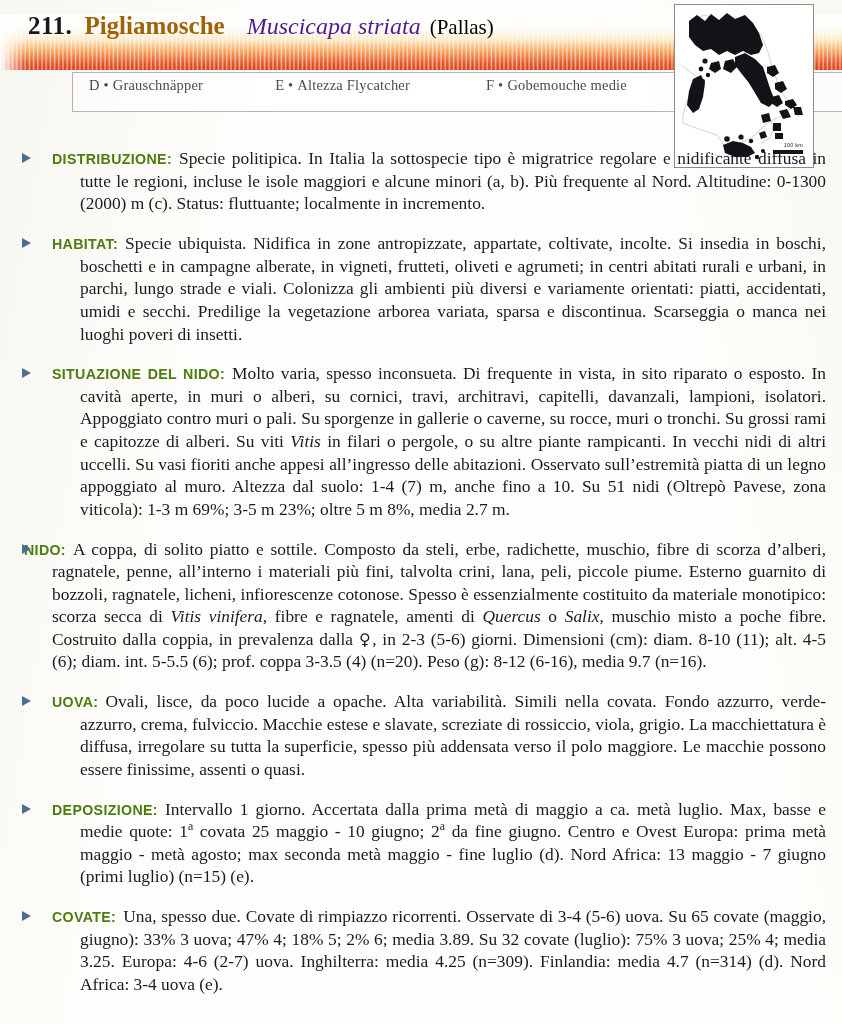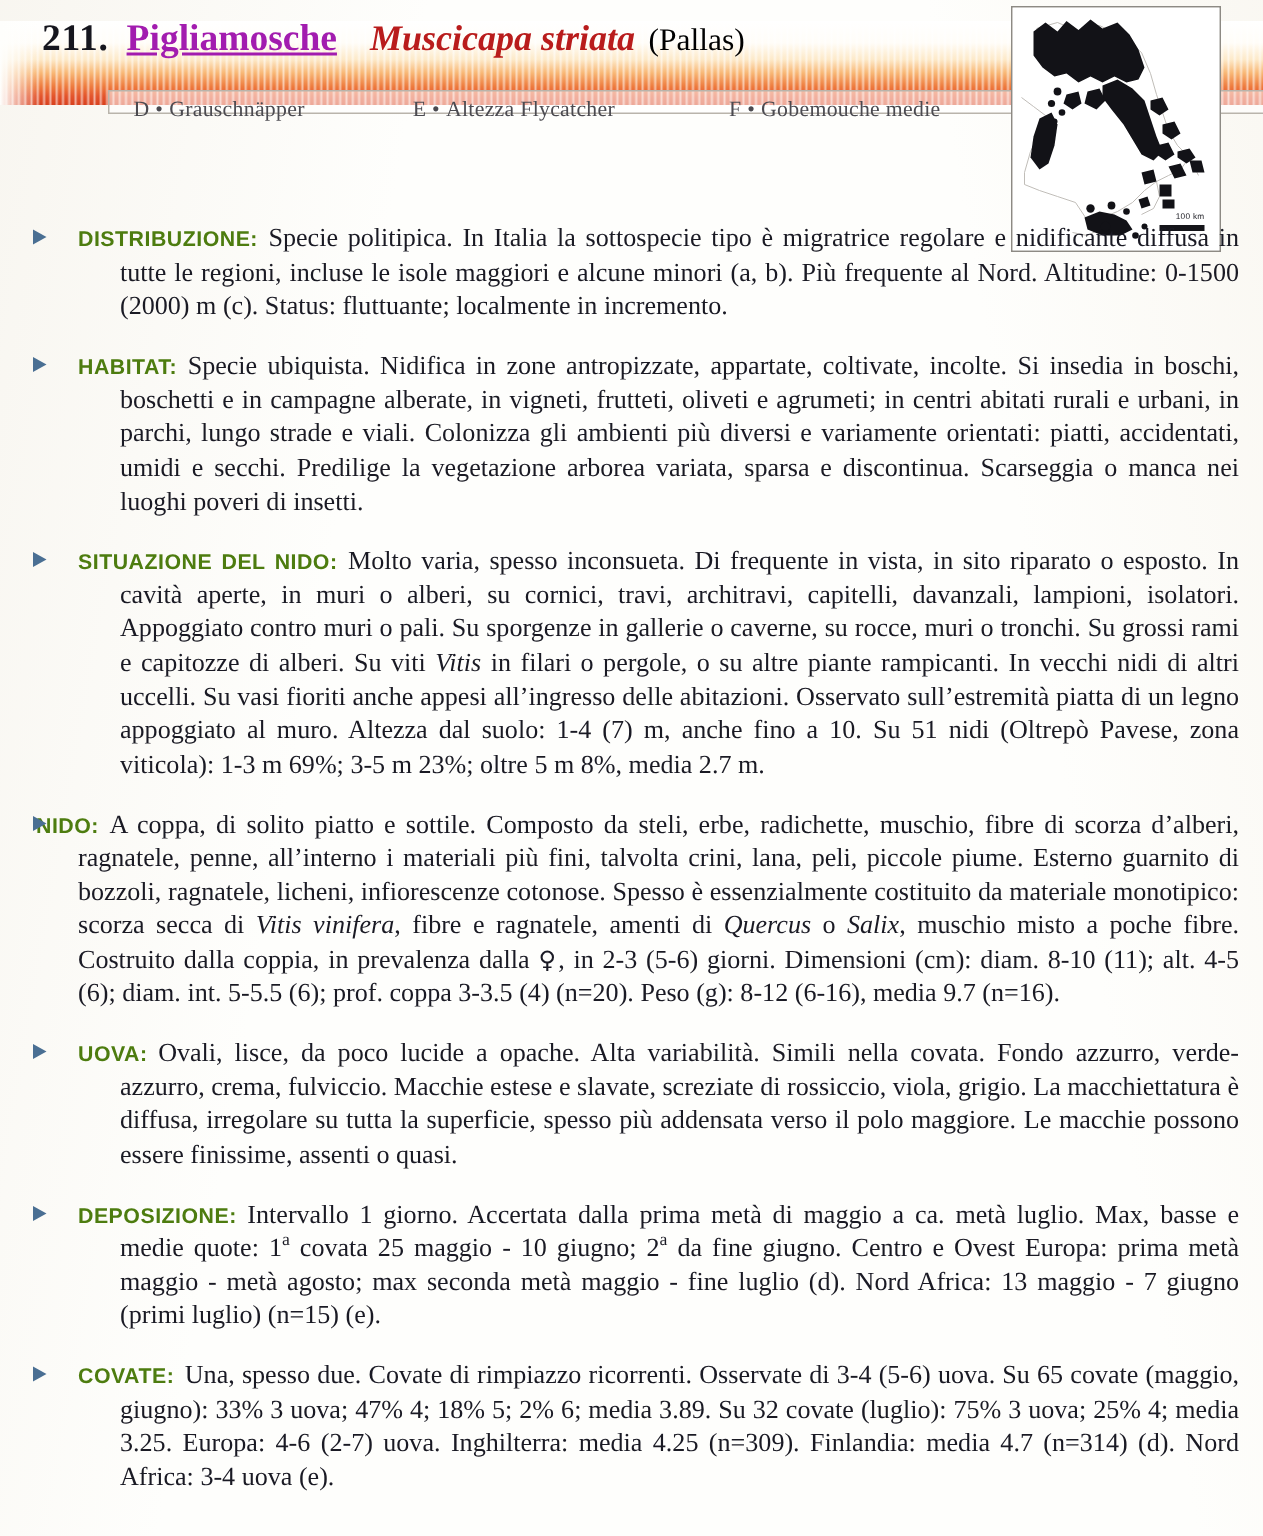--- a/index.html
+++ b/index.html
@@ -74,43 +74,42 @@
   .title-num {
     font-size: 25px;
     font-weight: bold;
     letter-spacing: 0.5px;
     color: #16161e;
   }
   .title-name {
     font-size: 25px;
     font-weight: bold;
     margin-left: 12px;
-    color: #a21caf;
-    text-decoration: underline;
+    color: #a16207;
   }
   .title-sci {
     font-size: 24px;
     font-style: italic;
-    font-weight: bold;
+    font-weight: normal;
     margin-left: 22px;
-    color: #b91c1c;
+    color: #4c1d95;
   }
   .title-auth {
     font-size: 21px;
     margin-left: 9px;
     color: #000000;
   }
 
   
   .lang-box {
     position: absolute;
     left: 72px;
-    top: 60px;
+    top: 72px;
     width: 770px;
-    height: 16px;
+    height: 40px;
     border: 1px solid #b9b4ab;
     border-right: none;
     box-sizing: border-box;
     background: rgba(255,255,255,0.55);
   }
   .lang-inner {
     position: absolute;
     left: 0; top: 0;
     height: 24px;
     display: flex;
@@ -295,21 +294,21 @@
   </svg>
   <div class="map-scale-label">100 km</div>
   <div class="map-scale-bar"></div>
 </div>
 
 <div class="content">
 
   <div class="section" id="sec-distribuzione">
     <span class="bullet"></span>
     <p class="sec-body">
-      <span class="sec-head">DISTRIBUZIONE:</span><span>Specie politipica. In Italia la sottospecie tipo è migratrice regolare e nidificante diffusa in tutte le regioni, incluse le isole maggiori e alcune minori (a, b). Più frequente al Nord. Altitudine: 0-1500 (2000) m (c). Status: fluttuante; localmente in incremento.</span>
+      <span class="sec-head">DISTRIBUZIONE:</span><span>Specie politipica. In Italia la sottospecie tipo è migratrice regolare e nidificante diffusa in tutte le regioni, incluse le isole maggiori e alcune minori (a, b). Più frequente al Nord. Altitudine: 0-1300 (2000) m (c). Status: fluttuante; localmente in incremento.</span>
     </p>
   </div>
 
   <div class="section" id="sec-habitat">
     <span class="bullet"></span>
     <p class="sec-body">
       <span class="sec-head">HABITAT:</span><span>Specie ubiquista. Nidifica in zone antropizzate, appartate, coltivate, incolte. Si insedia in boschi, boschetti e in campagne alberate, in vigneti, frutteti, oliveti e agrumeti; in centri abitati rurali e urbani, in parchi, lungo strade e viali. Colonizza gli ambienti più diversi e variamente orientati: piatti, accidentati, umidi e secchi. Predilige la vegetazione arborea variata, sparsa e discontinua. Scarseggia o manca nei luoghi poveri di insetti.</span>
     </p>
   </div>
 

